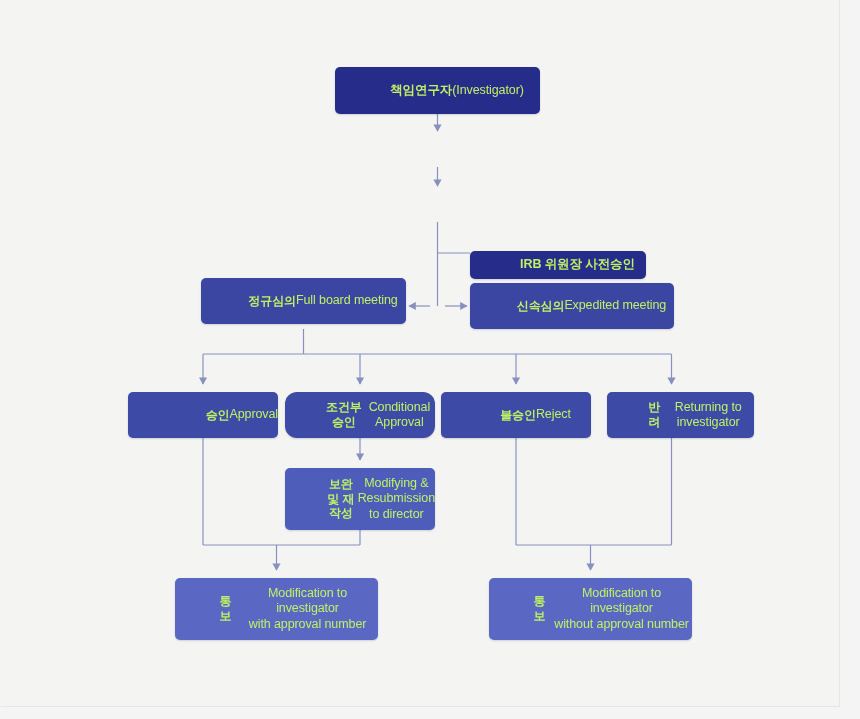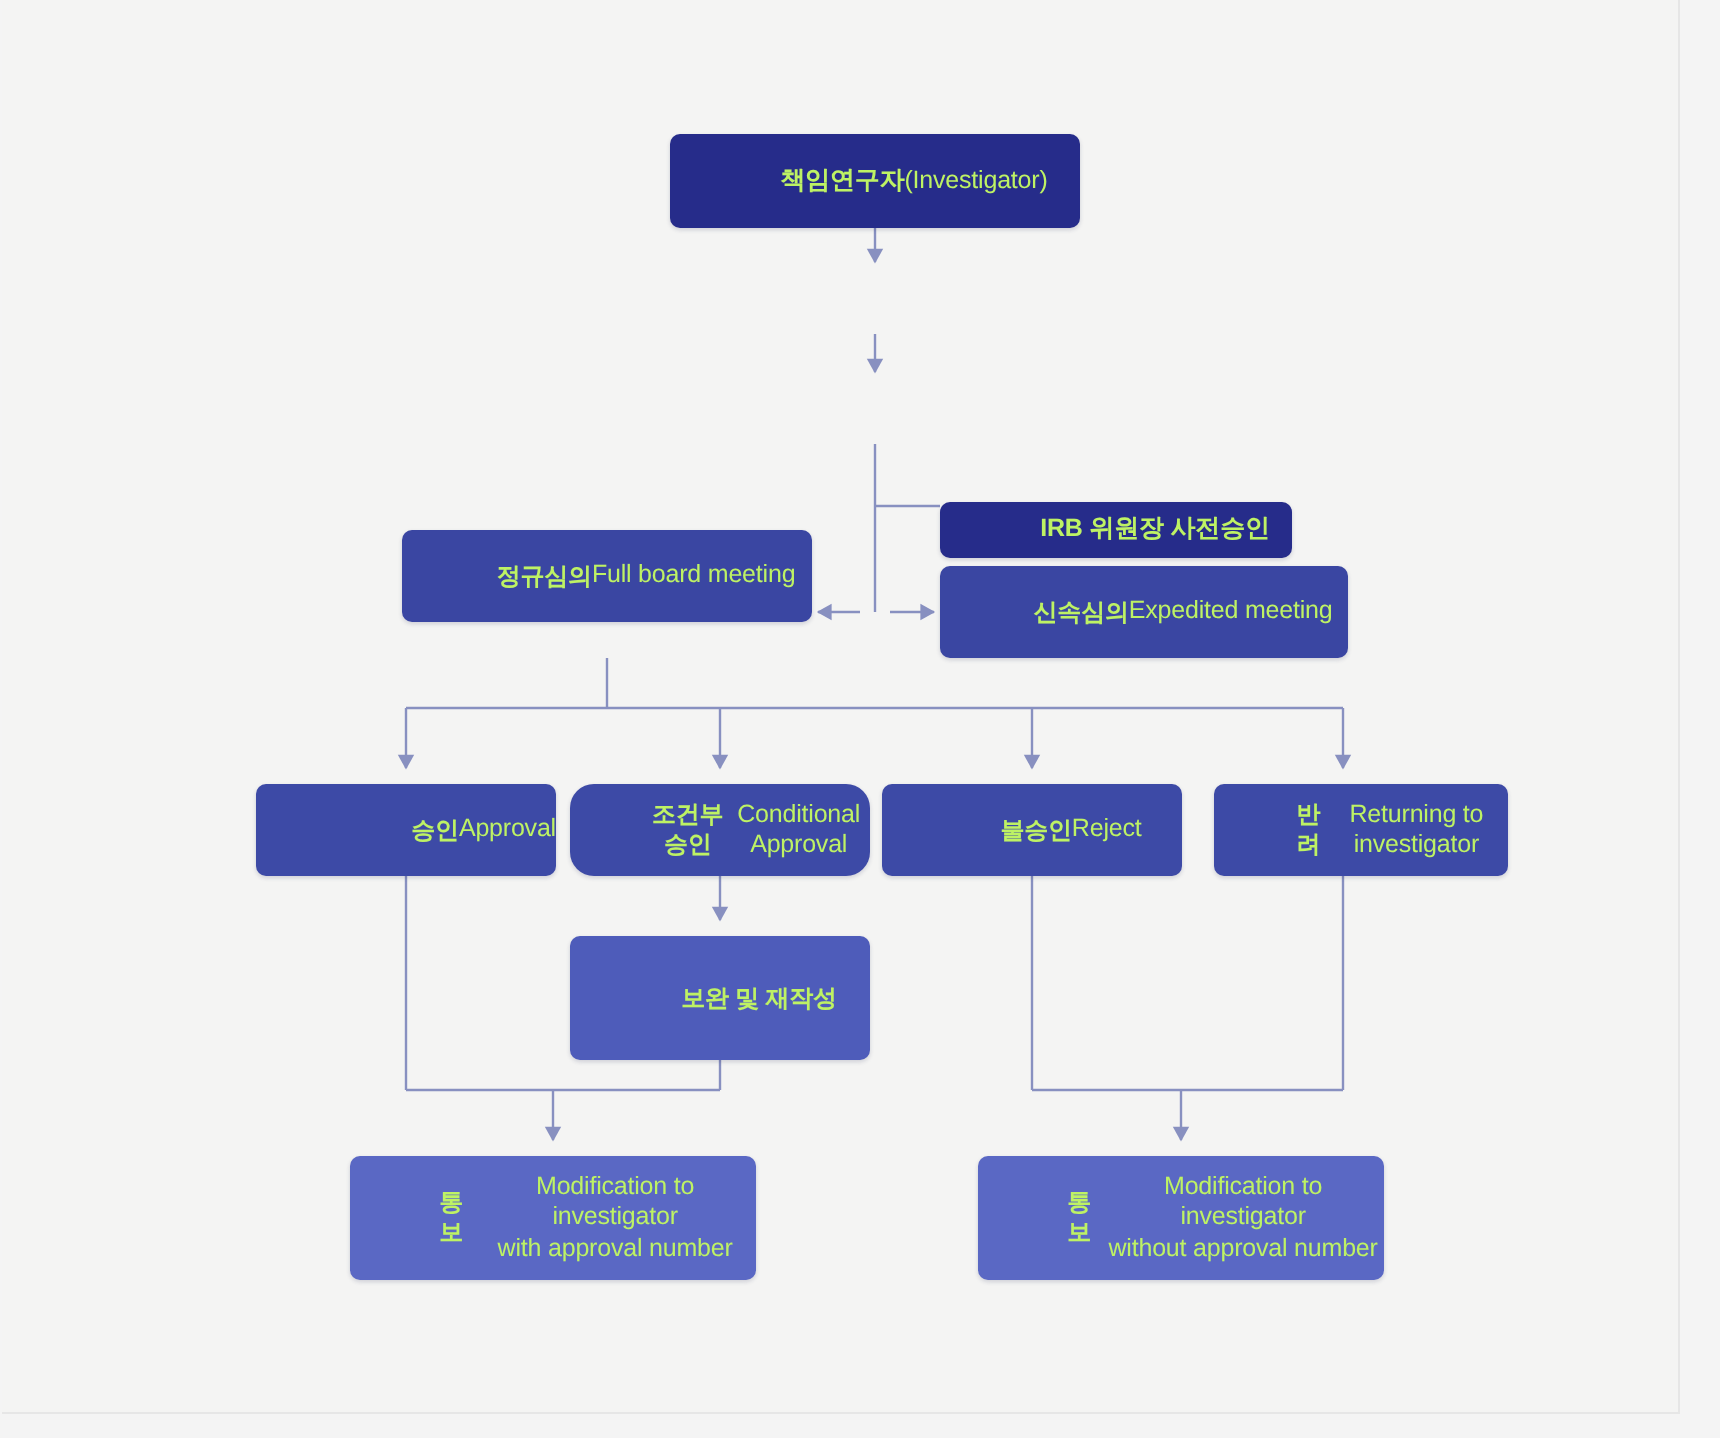--- a/index.html
+++ b/index.html
@@ -128,21 +128,21 @@
     <span class="ko">책임연구자</span>
     <span class="en">(Investigator)</span>
   </div>
 
 
 
   <div class="node tone-dark single" style="left:470px; top:239px; width:176px; height:28px;margin-top:12px;">
     <span class="ko">IRB 위원장 사전승인</span>
   </div>
 
-  <div class="node tone-mid" style="left:201px; top:265px; width:205px; height:46px;">
+  <div class="node tone-mid" style="left:201px; top:278px; width:205px; height:46px;">
     <span class="ko">정규심의</span>
     <span class="en">Full board meeting</span>
   </div>
 
   <div class="node tone-mid" style="left:470px; top:283px; width:204px; height:46px;">
     <span class="ko">신속심의</span>
     <span class="en">Expedited meeting</span>
   </div>
 
   <div class="node tone-mid2" style="left:128px; top:392px; width:150px; height:46px;justify-content:flex-end;">
@@ -160,20 +160,22 @@
     <span class="en">Reject</span>
   </div>
 
   <div class="node tone-mid2" style="left:607px; top:392px; width:147px; height:46px;">
     <span class="ko">반려</span>
     <span class="en">Returning to investigator</span>
   </div>
 
   <div class="node tone-light" style="left:285px; top:468px; width:150px; height:62px;">
     <span class="ko">보완 및 재작성</span>
+    <span class="en" style="white-space:pre-line;">Modifying &amp;
+Resubmission to director</span>
   </div>
 
   <div class="node tone-light2" style="left:175px; top:578px; width:203px; height:62px;">
     <span class="ko">통보</span>
     <span class="en" style="white-space:pre-line;">Modification to investigator
 with approval number</span>
   </div>
 
   <div class="node tone-light2" style="left:489px; top:578px; width:203px; height:62px;">
     <span class="ko">통보</span>

